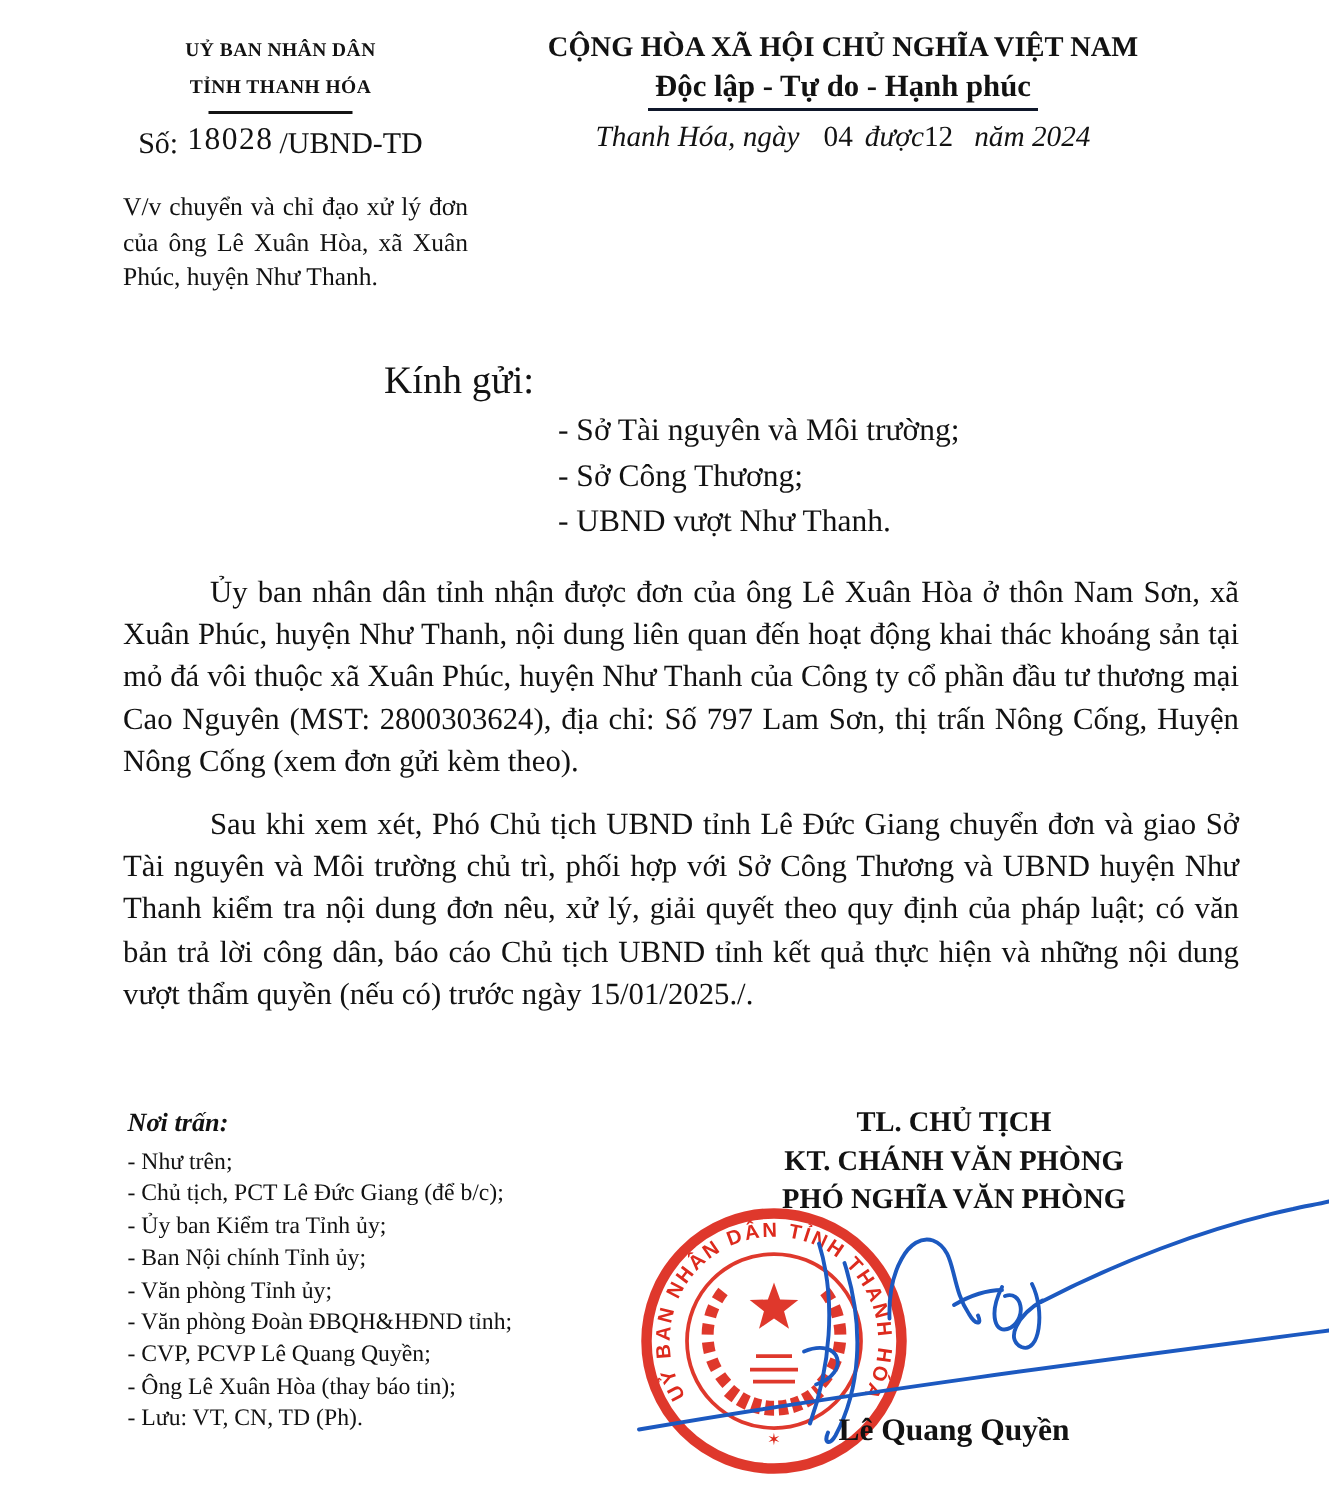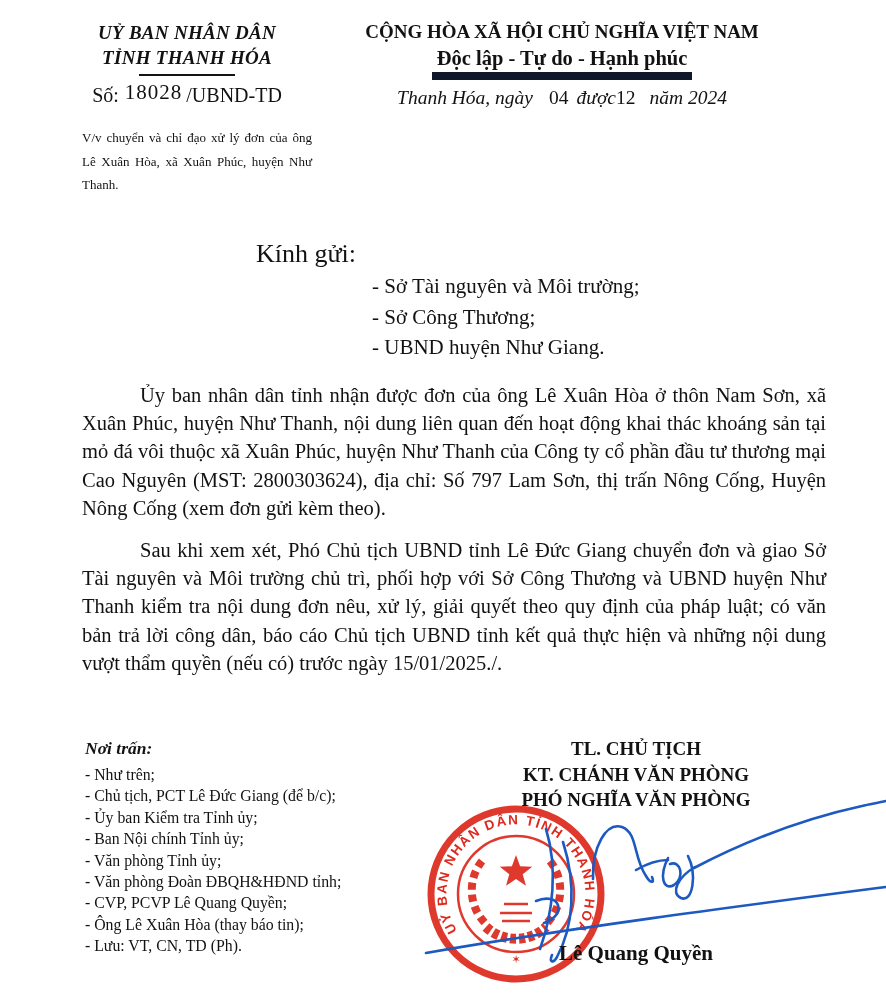--- a/index.html
+++ b/index.html
@@ -4,31 +4,31 @@
 <style>
   html,body{margin:0;padding:0;background:#ffffff;}
   #page{
     position:relative;width:886px;height:999px;background:#ffffff;
     font-family:"Liberation Serif", serif;color:#121212;overflow:hidden;
   }
   .abs{position:absolute;}
 
   
   .hdr-left{left:60px;top:20px;width:254px;text-align:center;}
-  .hdr-left .l1,.hdr-left .l2{font-weight:bold;font-size:19px;line-height:25px;letter-spacing:.3px;font-style:italic;}
+  .hdr-left .l1,.hdr-left .l2{font-weight:bold;font-size:13px;line-height:25px;letter-spacing:.3px;}
   .hdr-left .rule{width:96px;border-top:2px solid #141414;margin:4px auto 0;}
   .so-line{margin-top:7px;font-size:20px;white-space:nowrap;}
   .so-line .num{font-size:21px;letter-spacing:1px;position:relative;top:-3px;margin:0 4px 0 6px;}
-  .subject{left:82px;top:126px;width:230px;font-size:13px;line-height:23.5px;text-align:justify;}
+  .subject{left:82px;top:126px;width:230px;font-size:17px;line-height:23.5px;text-align:justify;}
 
   
   .hdr-right{left:348px;top:20px;width:428px;text-align:center;}
   .hdr-right .n1{font-weight:bold;font-size:19px;line-height:24px;}
   .hdr-right .n2{display:inline-block;font-weight:bold;font-size:20.5px;line-height:26px;
-                 border-bottom:8px solid #0f172a;padding:0 5px 1px;margin-top:1px;}
+                 border-bottom:2px solid #0f172a;padding:0 5px 1px;margin-top:1px;}
   .dateline{margin-top:7px;font-size:19.5px;white-space:nowrap;}
   .dateline .it{font-style:italic;}
   .dateline .day{margin:0 8px 0 16px;}
   .dateline .month{margin-right:14px;}
 
   
   .salutation{left:256px;top:239px;font-size:26px;}
   .recipients{left:372px;top:271px;font-size:21px;line-height:30.5px;}
 
   
@@ -65,21 +65,21 @@
   <div class="abs hdr-right">
     <div class="n1">CỘNG HÒA XÃ HỘI CHỦ NGHĨA VIỆT NAM</div>
     <div><span class="n2">Độc lập - Tự do - Hạnh phúc</span></div>
     <div class="dateline"><span class="it">Thanh Hóa, ngày</span><span class="day">04</span><span class="it">được</span><span class="month">12</span><span class="it">năm</span>&nbsp;<span class="it">2024</span></div>
   </div>
 
   <div class="abs salutation">Kính gửi:</div>
   <div class="abs recipients">
     <div>- Sở Tài nguyên và Môi trường;</div>
     <div>- Sở Công Thương;</div>
-    <div>- UBND huyện Như Giang.</div>
+    <div>- UBND vượt Như Thanh.</div>
   </div>
 
   <div class="abs body-text">
     <p>Ủy ban nhân dân tỉnh nhận được đơn của ông Lê Xuân Hòa ở thôn Nam Sơn, xã Xuân Phúc, huyện Như Thanh, nội dung liên quan đến hoạt động khai thác khoáng sản tại mỏ đá vôi thuộc xã Xuân Phúc, huyện Như Thanh của Công ty cổ phần đầu tư thương mại Cao Nguyên (MST: 2800303624), địa chỉ: Số 797 Lam Sơn, thị trấn Nông Cống, Huyện Nông Cống (xem đơn gửi kèm theo).</p>
     <p>Sau khi xem xét, Phó Chủ tịch UBND tỉnh Lê Đức Giang chuyển đơn và giao Sở Tài nguyên và Môi trường chủ trì, phối hợp với Sở Công Thương và UBND huyện Như Thanh kiểm tra nội dung đơn nêu, xử lý, giải quyết theo quy định của pháp luật; có văn bản trả lời công dân, báo cáo Chủ tịch UBND tỉnh kết quả thực hiện và những nội dung vượt thẩm quyền (nếu có) trước ngày 15/01/2025./.</p>
   </div>
 
   <div class="abs noi-nhan">
     <div class="label">Nơi trấn:</div>
     <ul>

